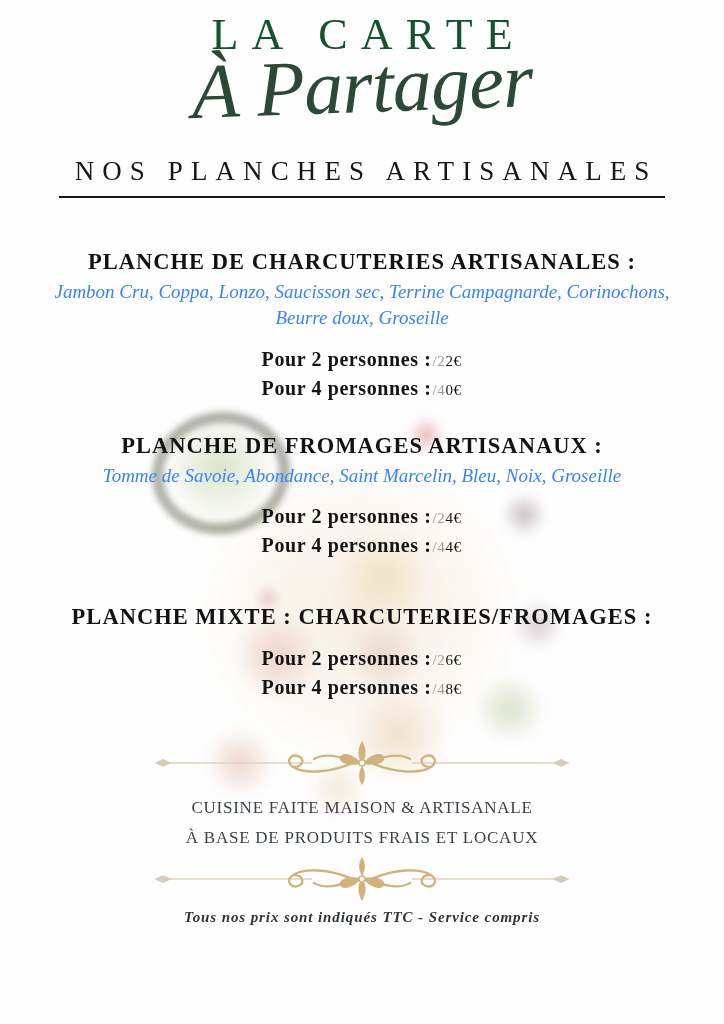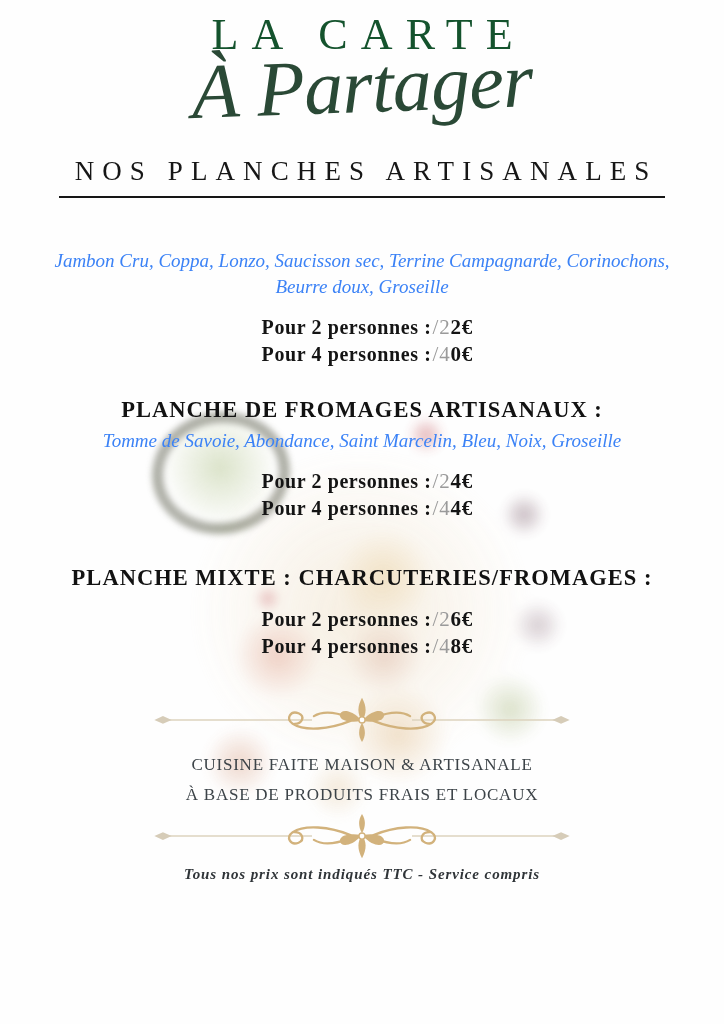--- a/index.html
+++ b/index.html
@@ -89,21 +89,21 @@
     display:flex; justify-content:center; align-items:baseline;
     gap:1px; line-height:27px;
   }
   .price-label {
     width:232px; text-align:right;
     font-weight:700; font-size:20px;
     letter-spacing:.03em; color:#141414;
   }
   .price-value {
     width:92px; text-align:left;
-    font-weight:700; font-size:21px;
+    font-weight:400; font-size:15px;
     letter-spacing:.04em; color:#141414;
   }
   .price-value::first-letter { color:#9a9a9a; font-weight:400; }
   
   .ornament { margin-top:34px; line-height:0; }
   .ornament.flipped { margin-top:2px; }
   .ornament.flipped svg { transform:scaleY(-1); }
   .footer-line {
     font-size:17px; font-weight:400;
     color:#3c4348; letter-spacing:.045em;
@@ -129,20 +129,21 @@
     <header>
       <h1 class="title">LA CARTE</h1>
       <div class="script">À Partager</div>
     </header>
 
     <div class="section-heading-wrap">
       <h2 class="section-heading">NOS PLANCHES ARTISANALES</h2>
     </div>
 
     <section class="item item-1">
+      <h3 class="item-name">PLANCHE DE CHARCUTERIES ARTISANALES :</h3>
       <p class="item-desc">Jambon Cru, Coppa, Lonzo, Saucisson sec, Terrine Campagnarde, Corinochons, Beurre doux, Groseille</p>
       <div class="prices">
         <div class="price-row">
           <span class="price-label">Pour 2 personnes :</span>
           <span class="price-value">/22€</span>
         </div>
         <div class="price-row">
           <span class="price-label">Pour 4 personnes :</span>
           <span class="price-value">/40€</span>
         </div>

